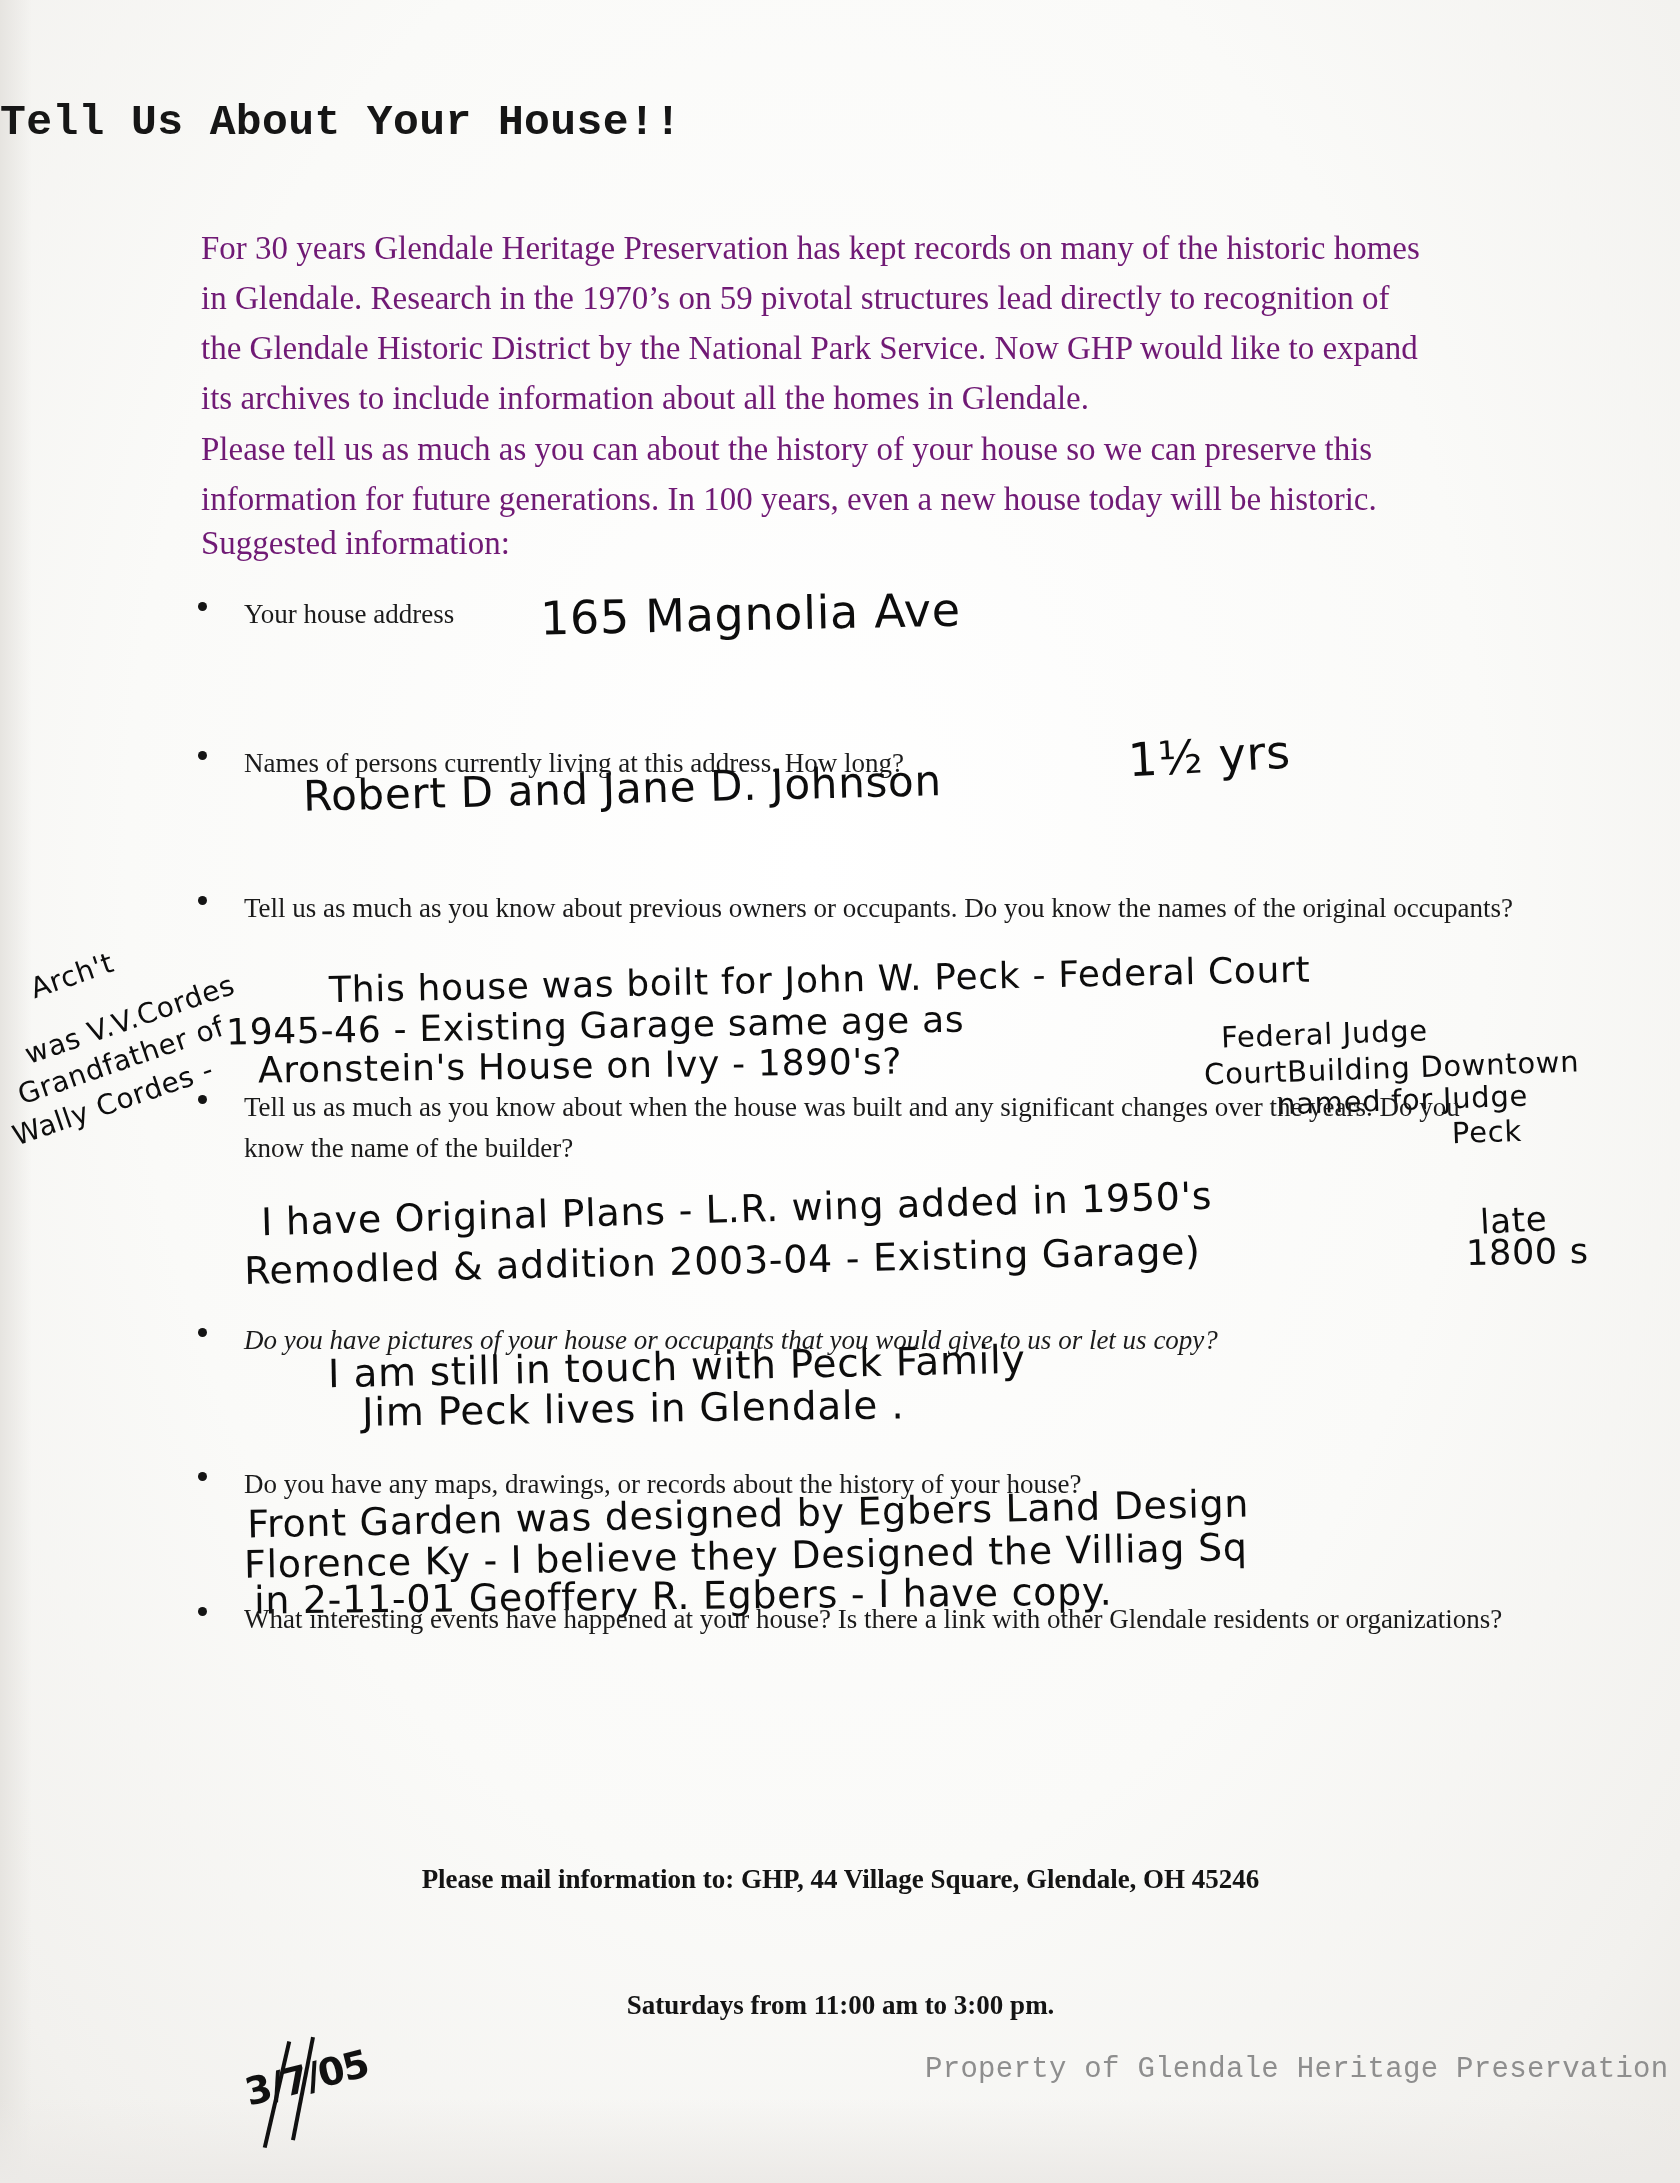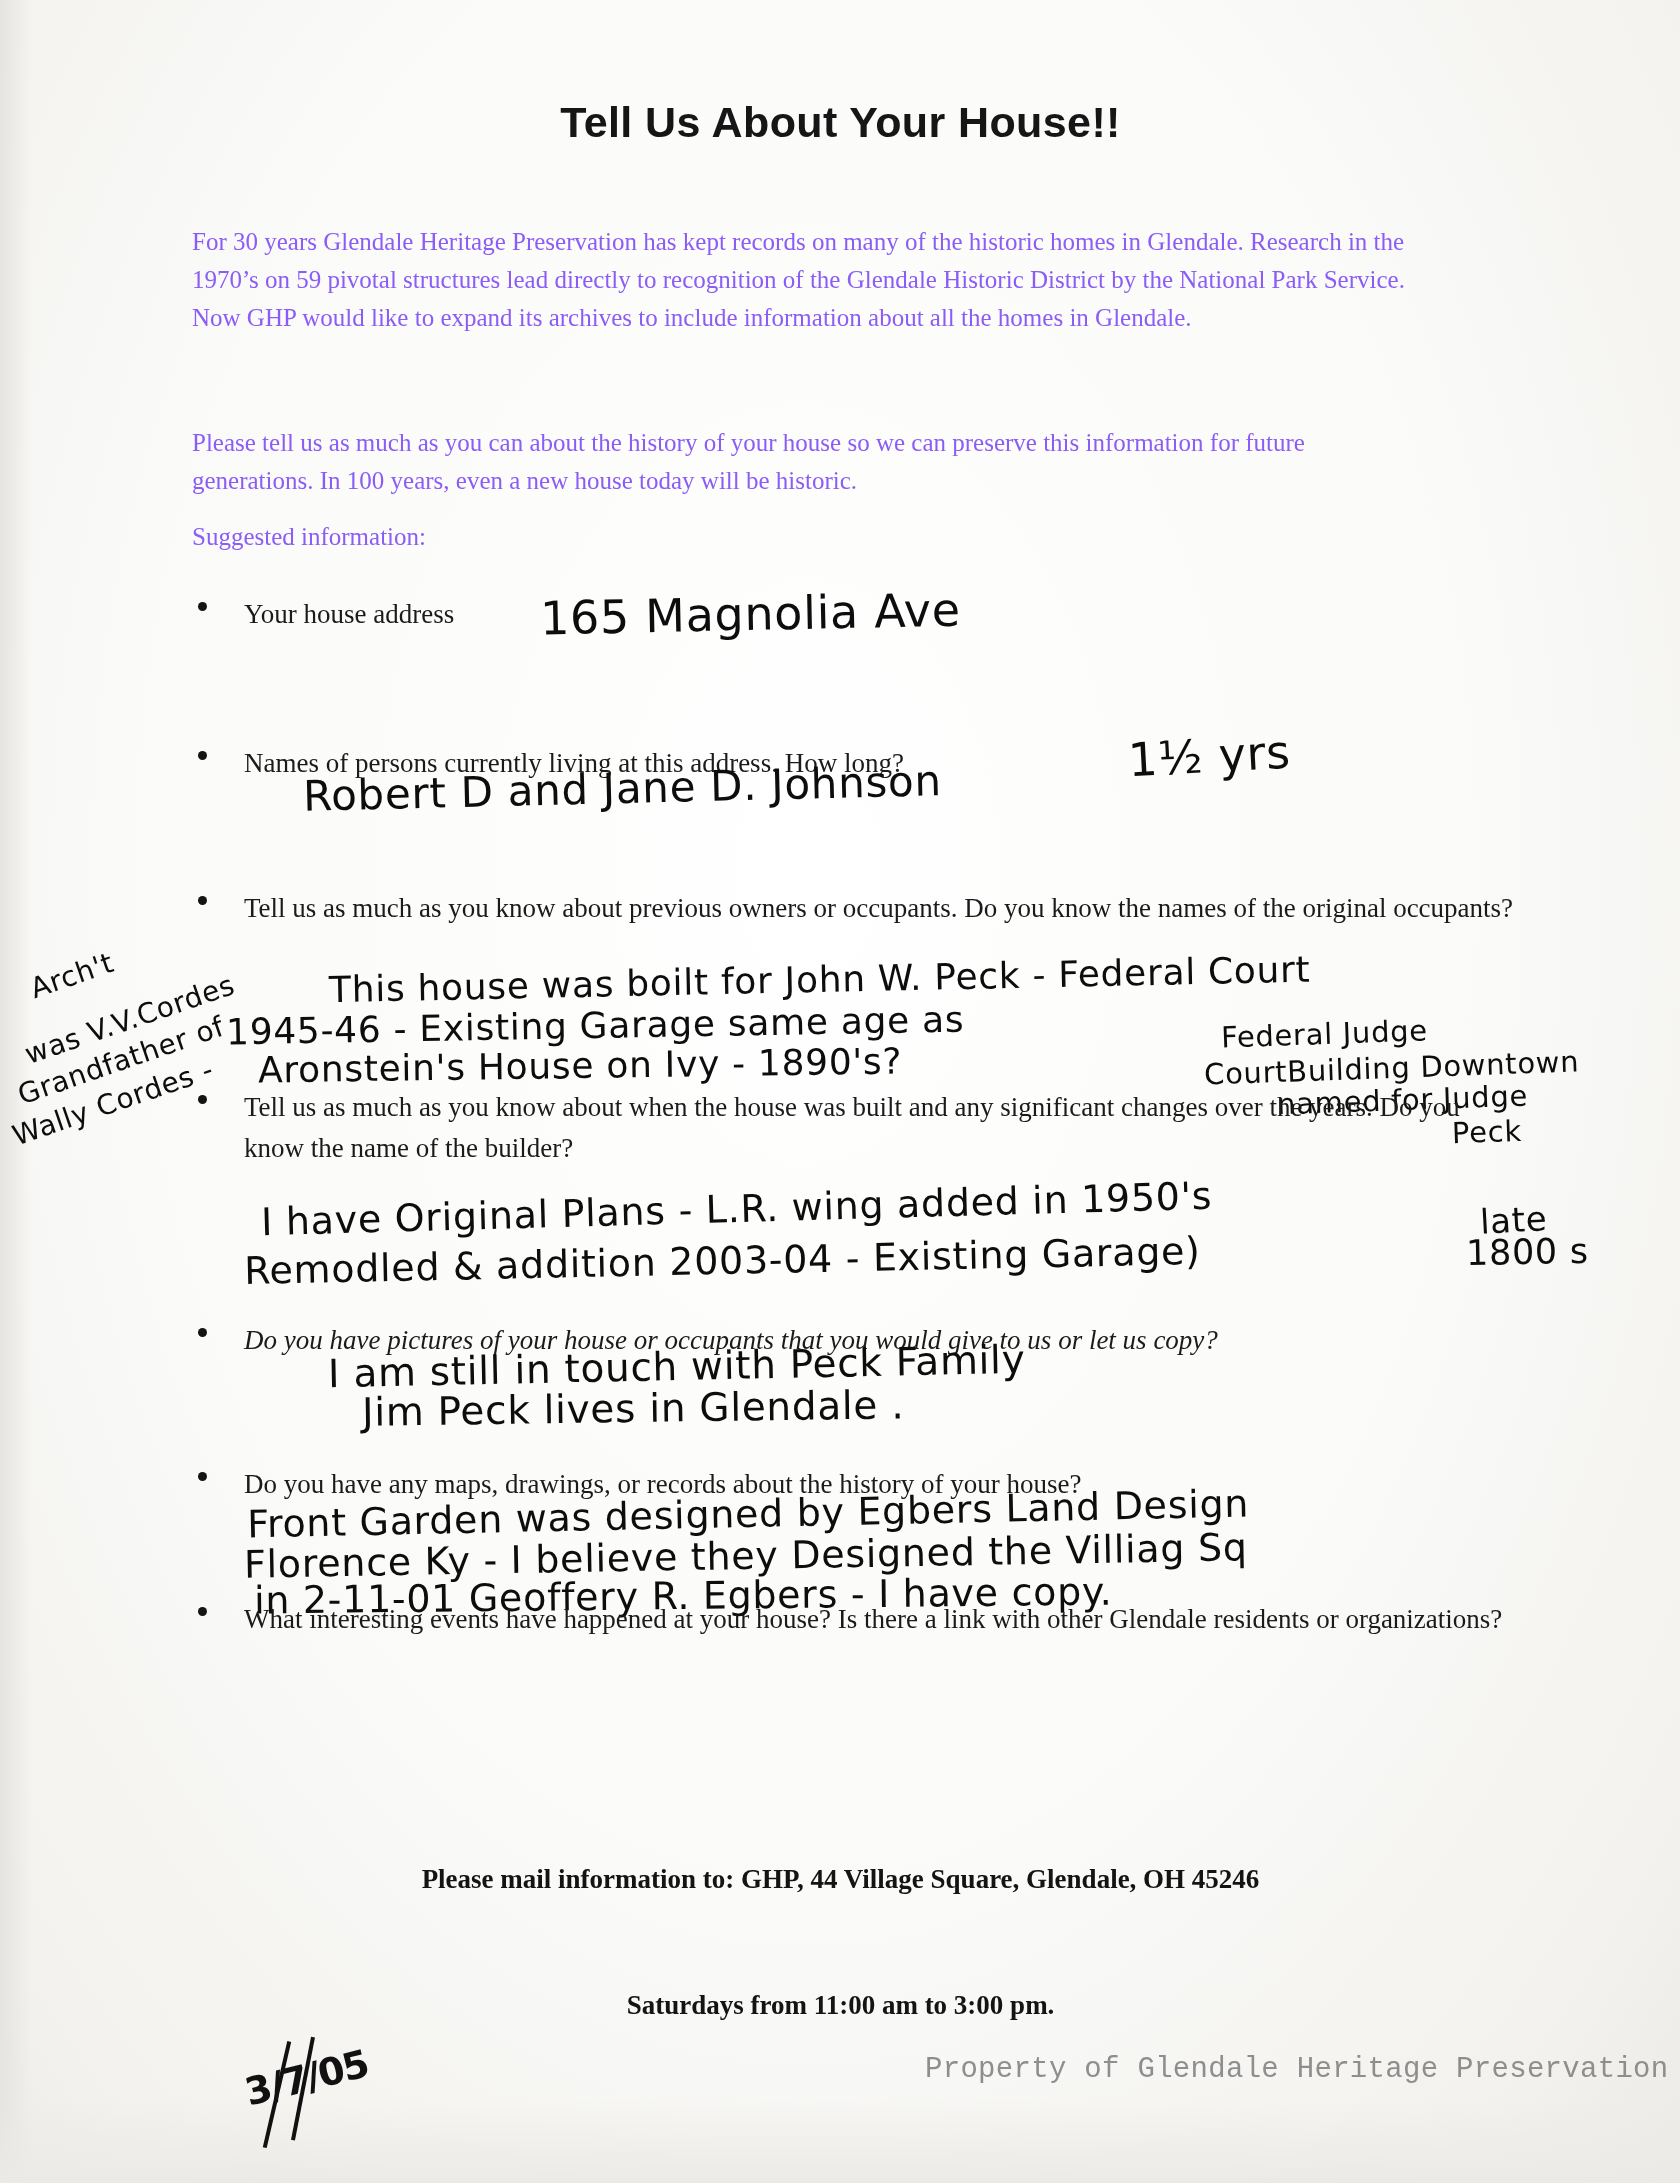--- a/index.html
+++ b/index.html
@@ -40,35 +40,35 @@
   .content {
     position: absolute;
     inset: 0;
   }
 
   
   .doc-title {
     position: absolute;
     left: 0; right: 0;
     top: 98px;
-    text-align: center;
-    font-family: Liberation Sans, sans-serif;
+    text-align: left;
+    font-family: Liberation Mono, monospace;
     font-weight: bold;
     font-size: 43px;
     letter-spacing: 0.4px;
     color: #161616;
   }
   .para {
     position: absolute;
     font-family: "Liberation Serif", serif;
-    font-size: 25px;
+    font-size: 33px;
     line-height: 1.52;
-    color: #8b5cf6;
+    color: #701a75;
     width: 1233px;
-    left: 192px;
+    left: 201px;
   }
   .bullet-row {
     position: absolute;
     left: 188px;
     width: 1331px;
     font-family: "Liberation Serif", serif;
     font-size: 27px;
     line-height: 1.52;
     color: #1b1b1b;
   }

